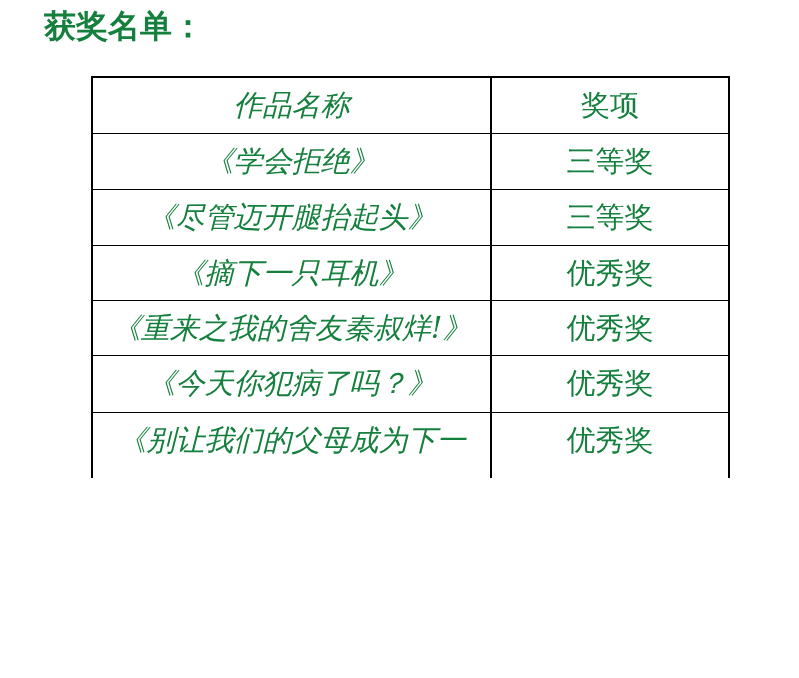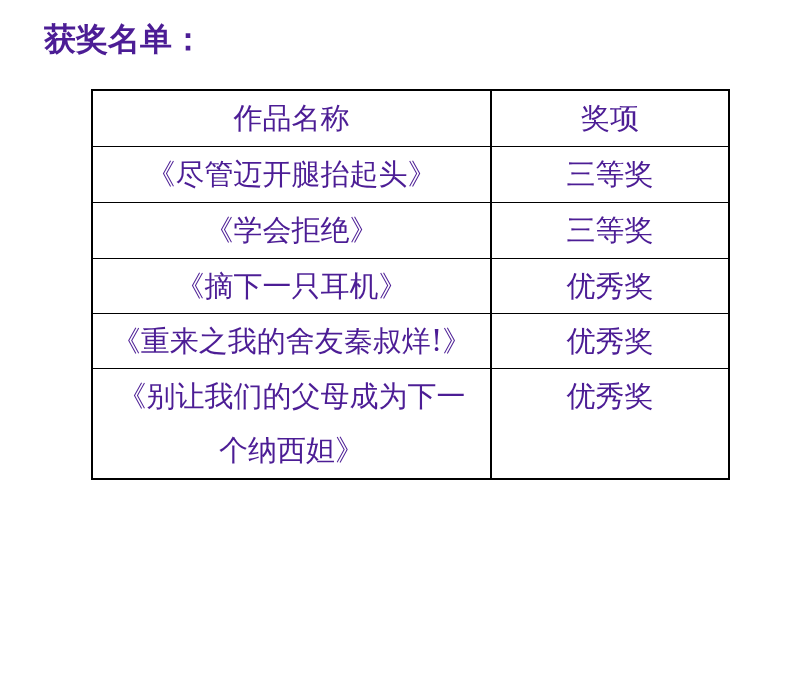--- a/index.html
+++ b/index.html
@@ -5,24 +5,23 @@
   html, body {
     margin: 0;
     padding: 0;
     background: #ffffff;
   }
   .page {
     position: relative;
     width: 799px;
     height: 478px;
     background: #ffffff;
-    color: #4c1d95;
+    color: #15803d;
     font-family: "DejaVu Serif", "Liberation Serif", serif;
     overflow: hidden;
-    margin-top: 13px;
   }
   .doc-title {
     position: absolute;
     left: 44px;
     top: 8px;
     font-size: 32px;
     font-weight: bold;
     line-height: 36px;
     white-space: nowrap;
   }
@@ -45,20 +44,21 @@
     vertical-align: top;
     font-weight: normal;
     font-size: 29px;
     line-height: 54px;
     white-space: pre-line;
     overflow: hidden;
   }
   table.awards th:first-child,
   table.awards td:first-child {
     border-right-width: 2px;
+    font-style: italic;
   }
   tr.rh-header { height: 56px; }
   tr.rh-s      { height: 56px; }
   tr.rh-s2     { height: 55px; }
   tr.rh-s3     { height: 57px; }
   tr.rh-d1     { height: 108px; }
   tr.rh-d2     { height: 111px; }
   td.latin-mono {
     font-family: "DejaVu Sans Mono", "Liberation Mono", monospace;
     font-size: 24px;
@@ -77,33 +77,37 @@
       <col class="c-award">
     </colgroup>
     <thead>
       <tr class="rh-header">
         <th>作品名称</th>
         <th>奖项</th>
       </tr>
     </thead>
     <tbody>
       <tr class="rh-s">
-        <td>《尽管迈开腿抬起头》</td>
+        <td>《学会拒绝》</td>
         <td>三等奖</td>
       </tr>
       <tr class="rh-s">
-        <td>《学会拒绝》</td>
+        <td>《尽管迈开腿抬起头》</td>
         <td>三等奖</td>
       </tr>
       <tr class="rh-s2">
         <td>《摘下一只耳机》</td>
         <td>优秀奖</td>
       </tr>
       <tr class="rh-s2">
         <td>《重来之我的舍友秦叔烊!》</td>
+        <td>优秀奖</td>
+      </tr>
+      <tr class="rh-s3">
+        <td>《今天你犯病了吗？》</td>
         <td>优秀奖</td>
       </tr>
       <tr class="rh-d2">
         <td>《别让我们的父母成为下一
 个纳西妲》</td>
         <td>优秀奖</td>
       </tr>
     </tbody>
   </table>
 

